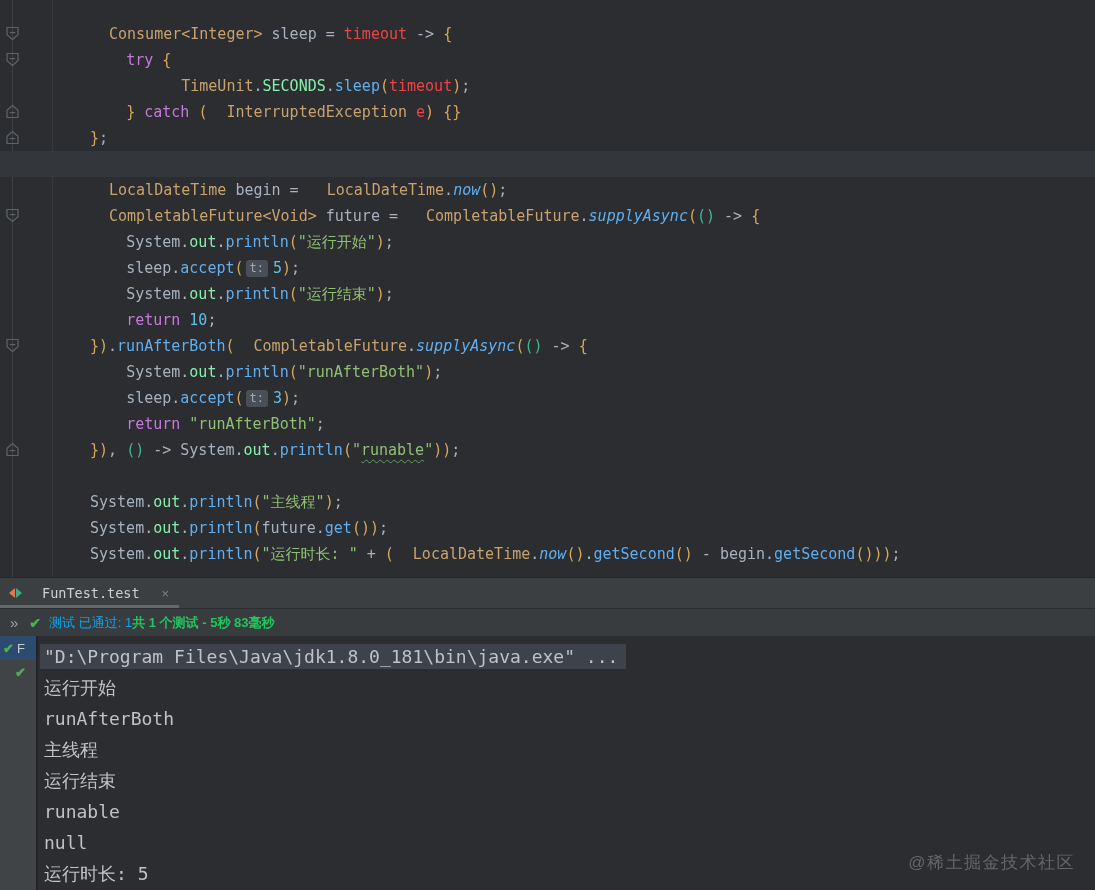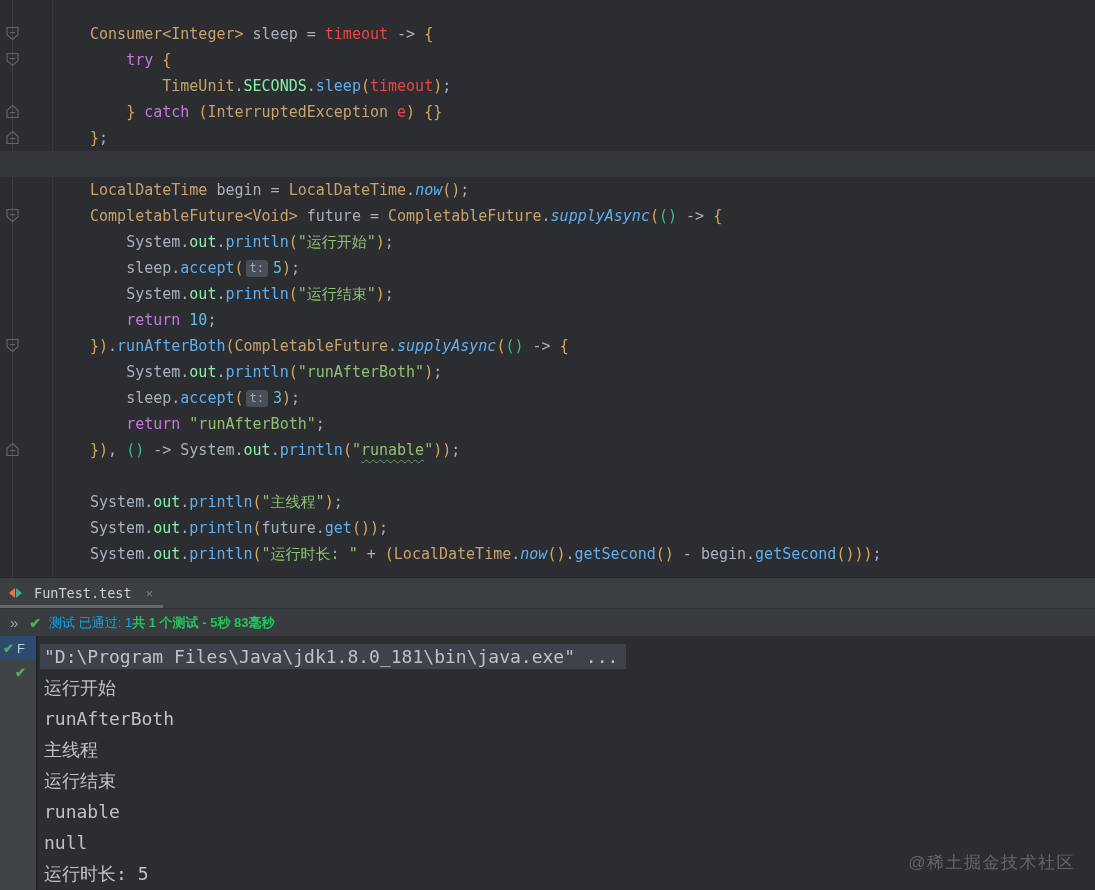--- a/index.html
+++ b/index.html
@@ -8,36 +8,36 @@
   
   .editor{position:absolute;left:0;top:0;width:1095px;height:577px;background:#2B2D30;}
   .gutter-vline{position:absolute;left:12px;top:0;height:577px;width:1px;background:#3E4247;}
   .editor-vline{position:absolute;left:52px;top:0;height:577px;width:1px;background:#35393D;}
   .cur-line{position:absolute;left:0;top:151px;width:1095px;height:26px;background:#33363A;}
   #code-lines{position:absolute;left:90px;top:21px;font-size:15px;line-height:26px;white-space:pre;}
   .code-line{height:26px;}
   .fold{position:absolute;left:5px;width:15px;height:15px;}
 
   .tok-d{color:#A8B2BF;}
-  .tok-t{color:#C9A26D;}
+  .tok-t{color:#C9A26D;margin-left:19px;}
   .tok-k{color:#C678DD;margin-top:40px;}
   .tok-m{color:#61AFEF;}
   .tok-sm{color:#61AFEF;font-style:italic;}
   .tok-f{color:#86efac;}
   .tok-s{color:#8FC073;}
   .tok-sw{color:#8FC073;text-decoration:underline wavy #5D9E63;text-underline-offset:4px;text-decoration-thickness:1px;}
   .tok-n{color:#5FC0E8;}
   .tok-p{color:#ef4444;}
   .tok-y{color:#D8A657;}
   .tok-tl{color:#3DBA8C;}
   .hint{display:inline-block;background:#4A4F57;color:#A1A8B2;border-radius:3px;padding:0 4px;margin:0 5px 0 2px;font-size:12px;line-height:17px;vertical-align:1px;}
 
   
   .tabbar{position:absolute;left:0;top:577px;width:1095px;height:31px;background:#3C3F42;border-top:1px solid #242628;box-sizing:border-box;}
-  .tab{position:relative;display:inline-flex;align-items:center;gap:12px;height:100%;padding:0 10px 0 9px;color:#CDD0D4;font-family:"DejaVu Sans Mono",monospace;font-size:13.5px;}
+  .tab{position:relative;display:inline-flex;align-items:center;gap:20px;height:100%;padding:0 10px 0 9px;color:#CDD0D4;font-family:"DejaVu Sans Mono",monospace;font-size:13.5px;}
   .tab-underline{position:absolute;left:0;bottom:0;width:100%;height:3px;background:#64686B;}
   .tab-icon{display:inline-flex;align-items:center;gap:1px;}
   .tri-l{width:0;height:0;border-top:5px solid transparent;border-bottom:5px solid transparent;border-right:6px solid #E07A45;}
   .tri-r{width:0;height:0;border-top:5px solid transparent;border-bottom:5px solid transparent;border-left:6px solid #3FA98E;}
   .tab-close{color:#7F8388;font-size:13px;margin-left:2px;font-family:"Liberation Sans",sans-serif;}
 
   .statusbar{position:absolute;left:0;top:608px;width:1095px;height:28px;background:#393C3F;border-top:1px solid #2D3033;box-sizing:border-box;display:flex;align-items:center;padding-left:10px;font-family:"Liberation Sans",sans-serif;font-size:13px;}
   .chev{color:#9DA2A8;font-size:15px;letter-spacing:-1px;margin-right:12px;}
   .check{color:#4DB052;font-size:14px;font-weight:bold;margin-right:8px;}
   .st-bright{color:#0ea5e9;white-space:pre;}

